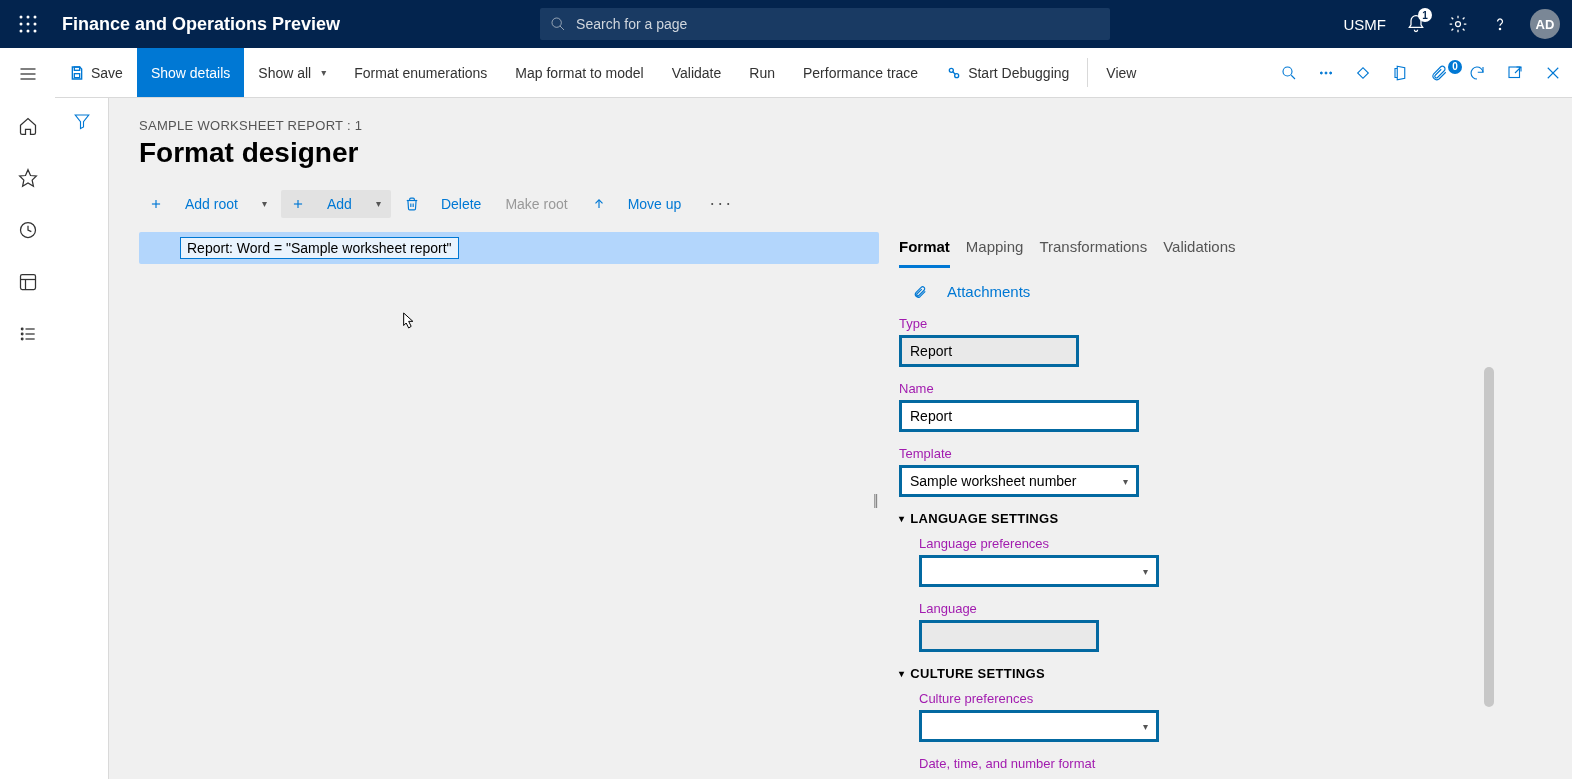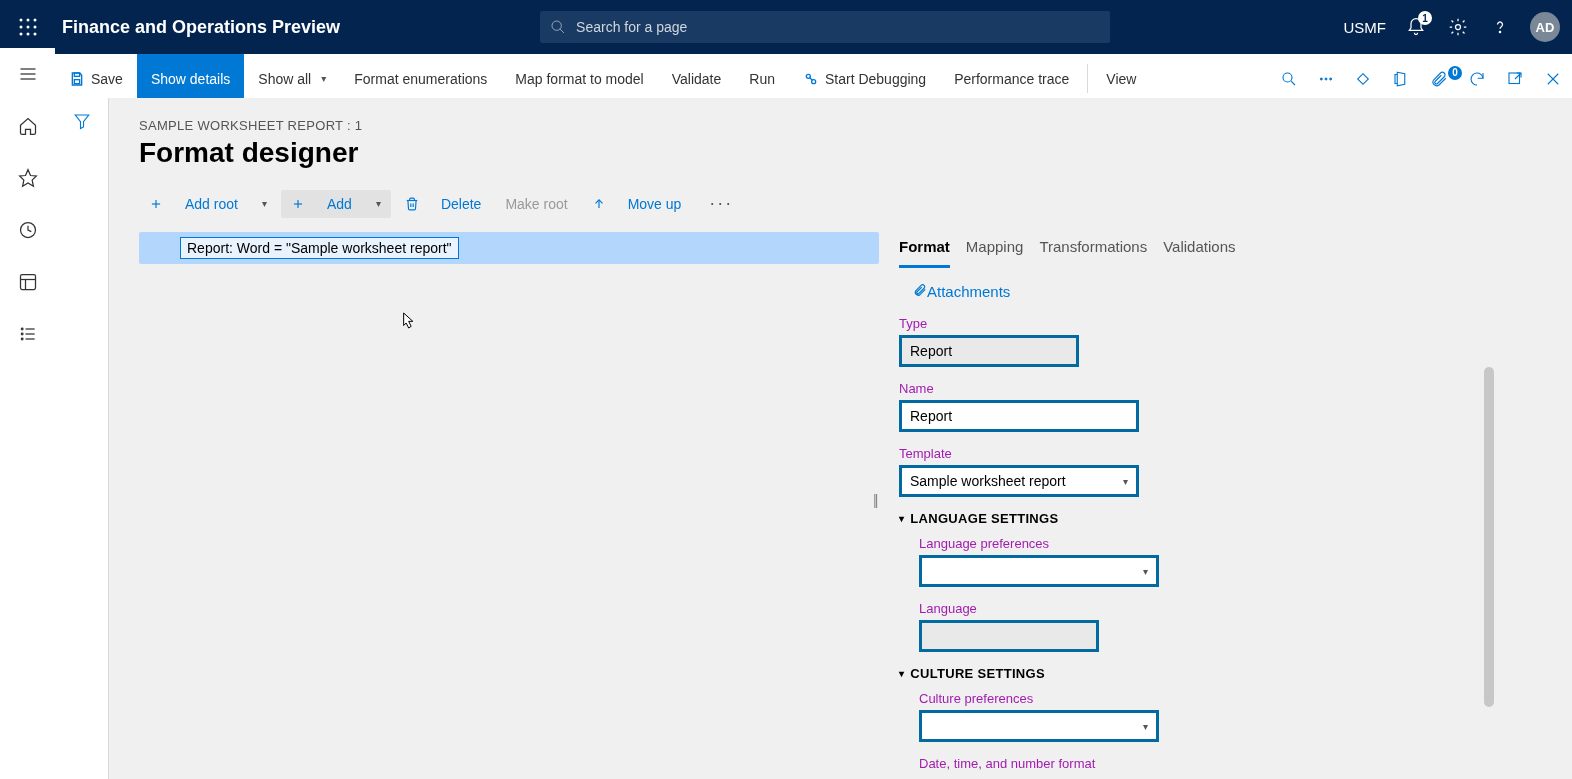--- a/index.html
+++ b/index.html
@@ -1,19 +1,19 @@
 <!DOCTYPE html>
 <html><head>
 <meta charset="utf-8">
 <style>
   * { box-sizing: border-box; margin: 0; padding: 0; font-family: "Segoe UI", Arial, sans-serif; }
   body { width: 1572px; height: 779px; overflow: hidden; background: #f0f0f0; }
   
   
-  .topbar { height: 54px; background: #03244e; color: #fff; display: flex; align-items: center; padding: 0 12px; }
+  .topbar { height: 48px; background: #03244e; color: #fff; display: flex; align-items: center; padding: 0 12px; }
   .waffle { width: 32px; height: 32px; display: flex; align-items: center; justify-content: center; cursor: pointer; }
   .waffle svg { width: 18px; height: 18px; fill: #fff; }
   .app-title { font-size: 18px; font-weight: 600; margin-left: 18px; }
   .search-wrap { margin-left: 200px; width: 570px; height: 32px; background: #193a63; border-radius: 2px; display: flex; align-items: center; padding: 0 10px; color: #d0d6dd; }
   .search-wrap svg { width: 16px; height: 16px; stroke: #d0d6dd; fill: none; margin-right: 10px; }
   .search-wrap span { font-size: 14px; }
   .topbar-right { margin-left: auto; display: flex; align-items: center; gap: 18px; }
   .co-label { font-size: 15px; }
   .top-icon { width: 24px; height: 24px; position: relative; display: flex; align-items: center; justify-content: center; cursor: pointer; }
   .top-icon svg { width: 20px; height: 20px; stroke: #fff; fill: none; stroke-width: 1.5; }
@@ -56,21 +56,21 @@
   .split { display:flex; gap:0; height:calc(100% - 120px); }
   .treecol { flex:1; max-width:740px; }
   .tree-node { background:#b3d6fc; border:1px solid transparent; padding:4px 4px; margin-left:0; border-radius:2px; }
   .tree-label { display:inline-block; border:1px solid #0078d4; background:#e9f3fd; padding:2px 6px; font-size:14px; margin-left:36px;}
   
   .propcol { width:620px; padding:0 8px 0 20px; position:relative;}
   .tabs { display:flex; gap:16px; border-bottom:1px solid transparent; margin-bottom:14px;}
   .tab { font-size:15px; color:#555; padding:6px 0 10px 0; cursor:pointer; border-bottom:3px solid transparent;}
   .tab.active { color:#000; font-weight:600; border-bottom-color:#0078d4;}
   
-  .attach { display:flex; align-items:flex-start; gap:0; color:#0078d4; font-size:15px; cursor:pointer; margin-left:14px; margin-bottom:16px;}
+  .attach { display:flex; align-items:center; gap:20px; color:#0078d4; font-size:15px; cursor:pointer; margin-left:14px; margin-bottom:16px;}
   .attach svg { width:14px; height:14px; stroke:#0078d4; fill:none; stroke-width:2;}
   
   .field { margin-bottom:14px; }
   .field label { display:block; font-size:13px; color:#a21caf; margin-bottom:4px;}
   .field input,.field .readonly,.field .select { width:240px; height:32px; border:3px solid #0369a1; background:#fff; padding:0 8px; font-size:14px; }
   .field .readonly { background:#e9e9e9; display:flex; align-items:center; width:180px;}
   .field .select { display:flex; align-items:center; justify-content:space-between; cursor:pointer;}
   .field .select .sch { font-size:10px; color:#555;}
   
   .section-head { display:flex; align-items:center; gap:6px; font-size:13px; font-weight:700; letter-spacing:0.3px; margin:10px 0 10px 0; cursor:pointer; }
@@ -198,29 +198,29 @@
   <button class="cmd-btn">
       <span>Map format to model</span>
     </button>
   <button class="cmd-btn">
       <span>Validate</span>
     </button>
   <button class="cmd-btn">
       <span>Run</span>
     </button>
   <button class="cmd-btn">
+      <span>Performance trace</span>
+    </button>
+  <button class="cmd-btn">
       <svg viewBox="0 0 24 24">
         <circle cx="8" cy="8" r="3"></circle>
         <circle cx="16" cy="16" r="3"></circle>
         <path d="M10 10l4 4"></path>
       </svg>
       <span>Start Debugging</span>
-    </button>
-  <button class="cmd-btn">
-      <span>Performance trace</span>
     </button>
   <div class="vsep"></div>
   <button class="cmd-btn">
       <span>View</span>
     </button>
 
   <div class="cmd-right">
     <button class="cmd-btn">
         <svg viewBox="0 0 24 24">
           <circle cx="10" cy="10" r="6"></circle>
@@ -351,21 +351,21 @@
         <label>Type</label>
         <div class="readonly">Report</div>
       </div>
       <div class="field">
         <label>Name</label>
         <input type="text" value="Report" style="">
       </div>
       <div class="field">
         <label>Template</label>
         <div class="select">
-          <span>Sample worksheet report</span>
+          <span>Sample worksheet number</span>
           <span class="sch">▾</span>
         </div>
       </div>
 
       <div class="section-head">
           <span class="tri">▾</span>
           <span>LANGUAGE SETTINGS</span>
         </div>
       <div class="section-body">
         <div class="field">

